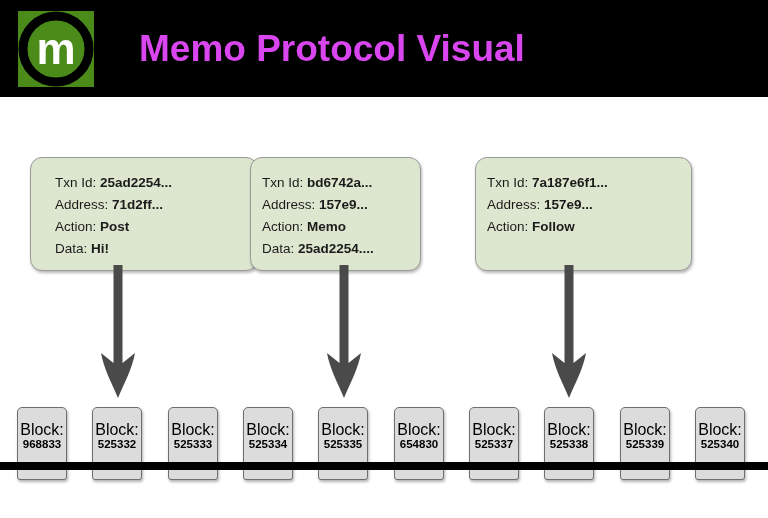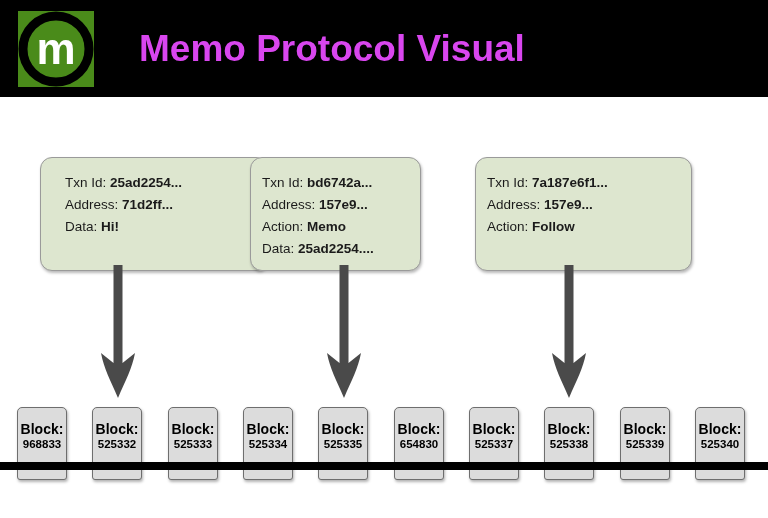--- a/index.html
+++ b/index.html
@@ -61,21 +61,21 @@
     width:50px;height:73px;
     background:#dcdcdc;
     border:1px solid #6e6e6e;
     border-radius:5px 5px 3px 3px;
     box-sizing:border-box;
     box-shadow:1px 2px 3px rgba(0,0,0,0.30);
     text-align:center;
     padding-top:14px;
   }
   .block .bl-label{
-    font-size:14px;font-weight:bold;color:#000;line-height:15px;
+    font-size:16px;font-weight:normal;color:#000;line-height:15px;
   }
   .block .bl-num{
     font-size:11.5px;font-weight:bold;color:#000;line-height:15px;
   }
   .chain-bar{
     position:absolute;left:0;top:462px;width:768px;height:8px;
     background:#000000;
   }
 </style>
 </head>
@@ -90,28 +90,32 @@
         <rect x="0" y="0" width="76" height="76" fill="#4a8b1a"></rect>
         <circle cx="38" cy="38" r="33" fill="none" stroke="#000000" stroke-width="9"></circle>
         <circle cx="38" cy="38" r="28" fill="#4a8b1a"></circle>
         <text x="38" y="53" text-anchor="middle" font-family="Liberation Sans, sans-serif" font-size="44" font-weight="bold" fill="#ffffff">m</text>
       </svg>
     </div>
 
     <div class="app-title">Memo Protocol Visual</div>
   </div>
 
-  <div class="card" style="left:40px;top:157px;width:228px;height:114px;padding-left:24px;">
+  <div class="card" style="left:30px;top:157px;width:228px;height:114px;padding-left:24px;">
     <div class="row">
       <span class="lbl">Txn Id:</span>
       <b>25ad2254...</b>
     </div>
     <div class="row">
       <span class="lbl">Address:</span>
       <b>71d2ff...</b>
+    </div>
+    <div class="row">
+      <span class="lbl">Action:</span>
+      <b>Post</b>
     </div>
     <div class="row">
       <span class="lbl">Data:</span>
       <b>Hi!</b>
     </div>
   </div>
 
   <div class="card" style="left:250px;top:157px;width:171px;height:114px;">
     <div class="row">
       <span class="lbl">Txn Id:</span>

